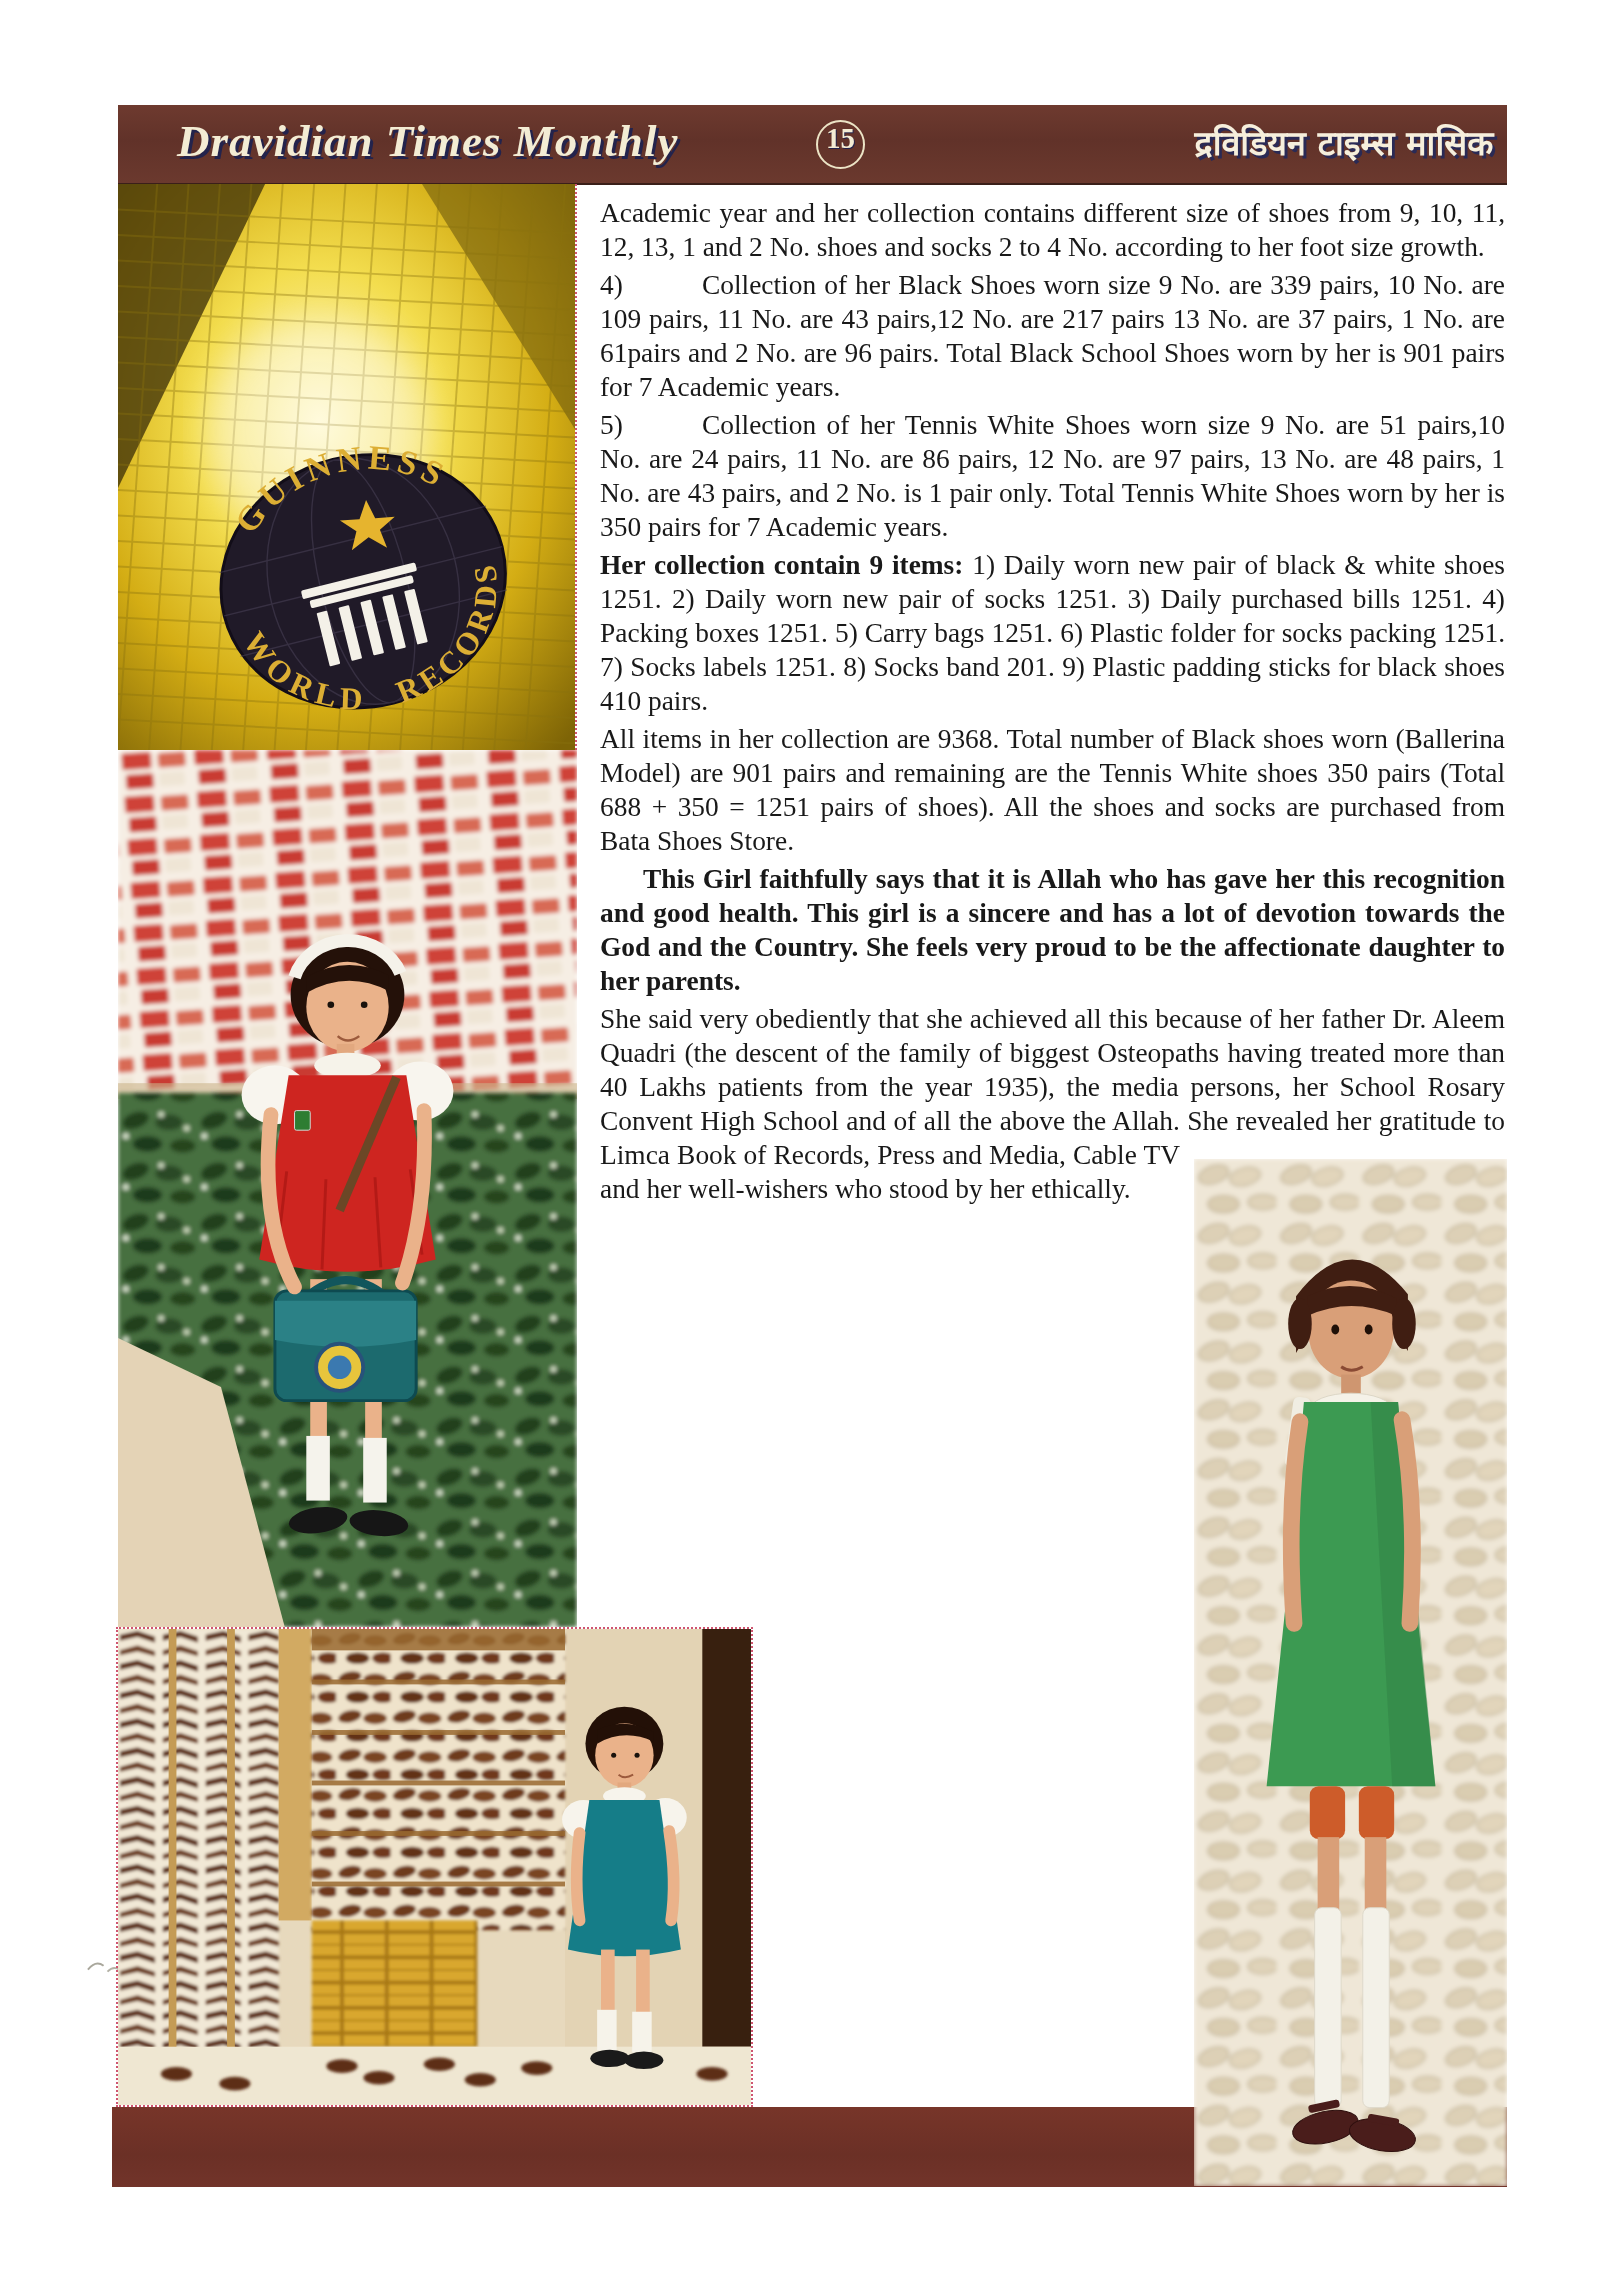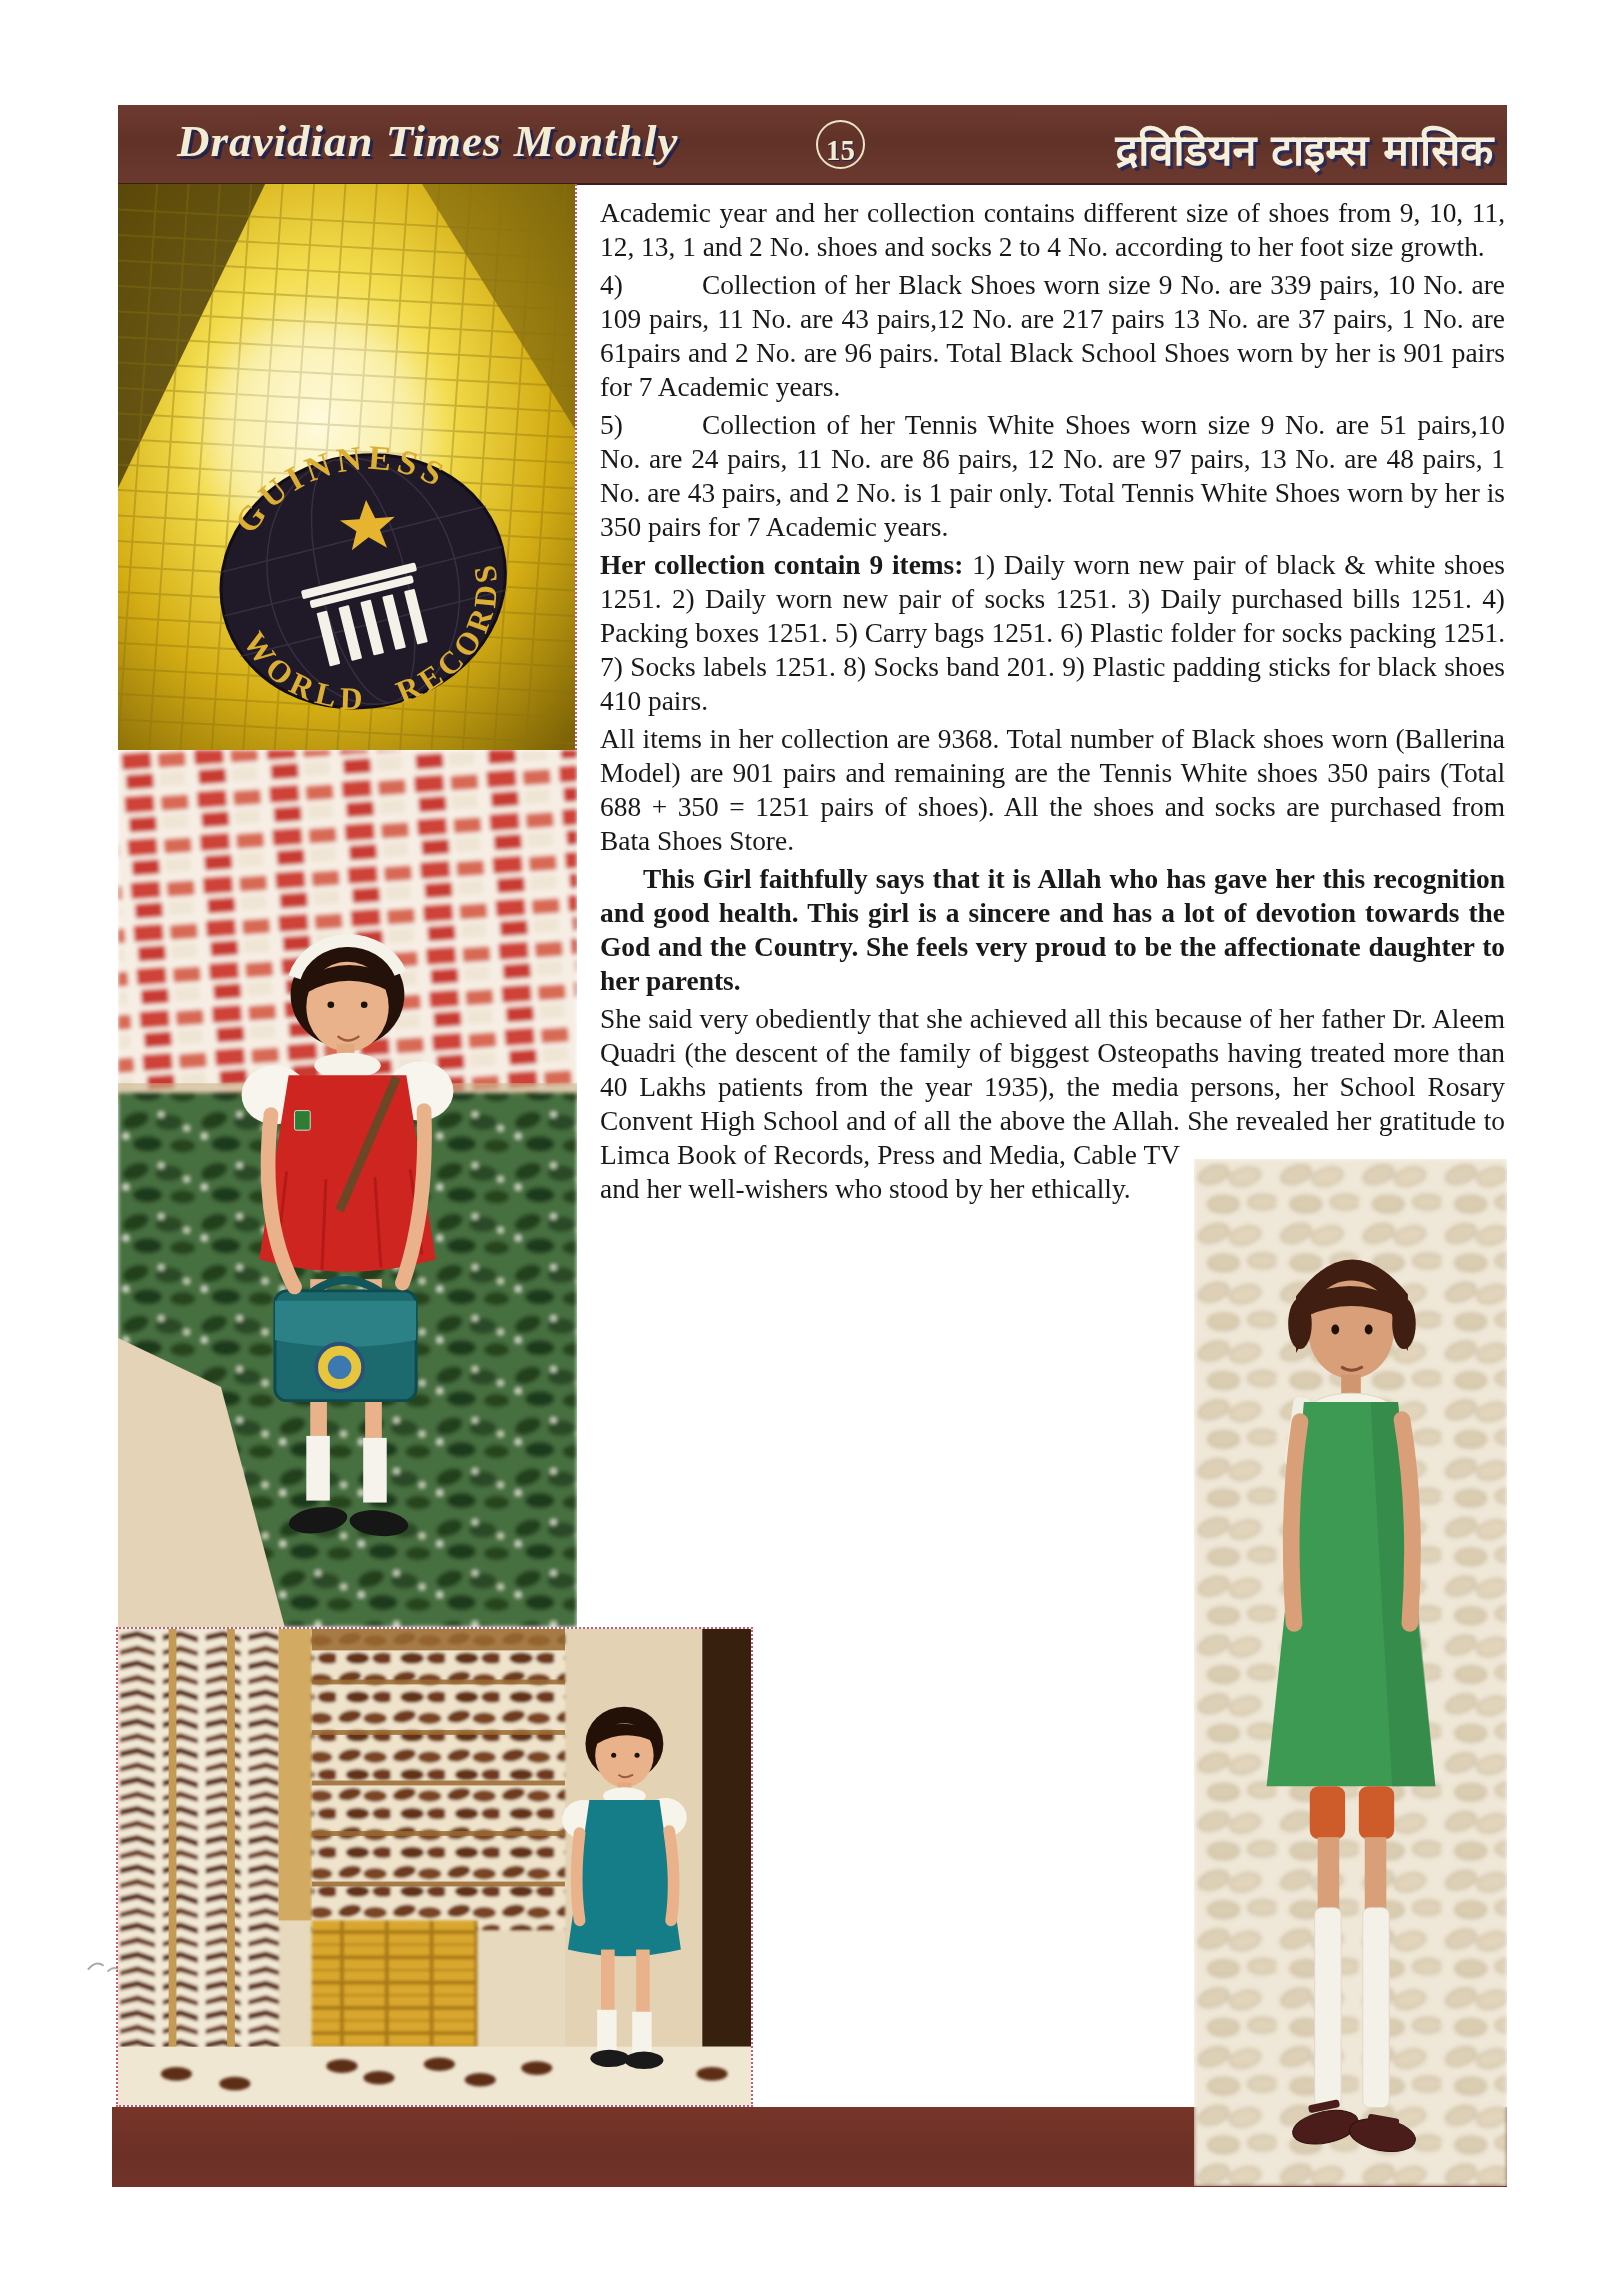--- a/index.html
+++ b/index.html
@@ -6,24 +6,24 @@
   .page{position:relative;width:1621px;height:2293px;background:#ffffff;overflow:hidden;
         font-family:"Liberation Serif",serif;}
 
   
   .header-bar{position:absolute;left:118px;top:105px;width:1389px;height:78px;
       background:linear-gradient(180deg,#6e3a2f 0%,#613229 45%,#6b392e 100%);
       border-bottom:2px solid #3a1f19;z-index:2;}
   .header-title{position:absolute;left:59px;top:9.8px;font-style:italic;font-weight:bold;
       font-size:45px;color:#f3ecd4;letter-spacing:1px;text-shadow:2.9px 2.9px 0 #23234c;white-space:nowrap;text-align:right;}
   .page-circle{position:absolute;left:698px;top:14.7px;width:45px;height:45px;border:2.9px solid #ece4c6;
-      border-radius:50%;display:flex;align-items:flex-end;justify-content:center;
+      border-radius:50%;display:flex;align-items:flex-start;justify-content:center;
       font-size:29px;font-weight:bold;color:#f3ecd4;text-shadow:1px 1px 0 #23234c;}
   .header-hindi{position:absolute;right:13.7px;top:13.7px;font-family:"DejaVu Sans",sans-serif;
-      font-weight:bold;font-size:43px;color:#f6efdc;text-shadow:2.9px 2.9px 0 #2a2a55;white-space:nowrap;}
+      font-weight:bold;font-size:34px;color:#f6efdc;text-shadow:2.9px 2.9px 0 #2a2a55;white-space:nowrap;}
   .footer-bar{position:absolute;left:112px;top:2107px;width:1395px;height:80px;
       background:linear-gradient(180deg,#773529 0%,#6b3026 60%,#72342a 100%);z-index:1;}
 
   
   .photo{position:absolute;overflow:hidden;}
   .photo svg{display:block;width:100%;height:100%;}
   .photo-guinness{left:118px;top:184px;width:457px;height:566px;border-right:2.9px dotted #cf5570;z-index:2;}
   .photo-girl-red{left:118px;top:750px;width:459px;height:877px;z-index:2;}
   .photo-store{left:116px;top:1627px;width:637px;height:480px;border:2.9px dotted #cf5570;
       box-sizing:border-box;z-index:2;}

